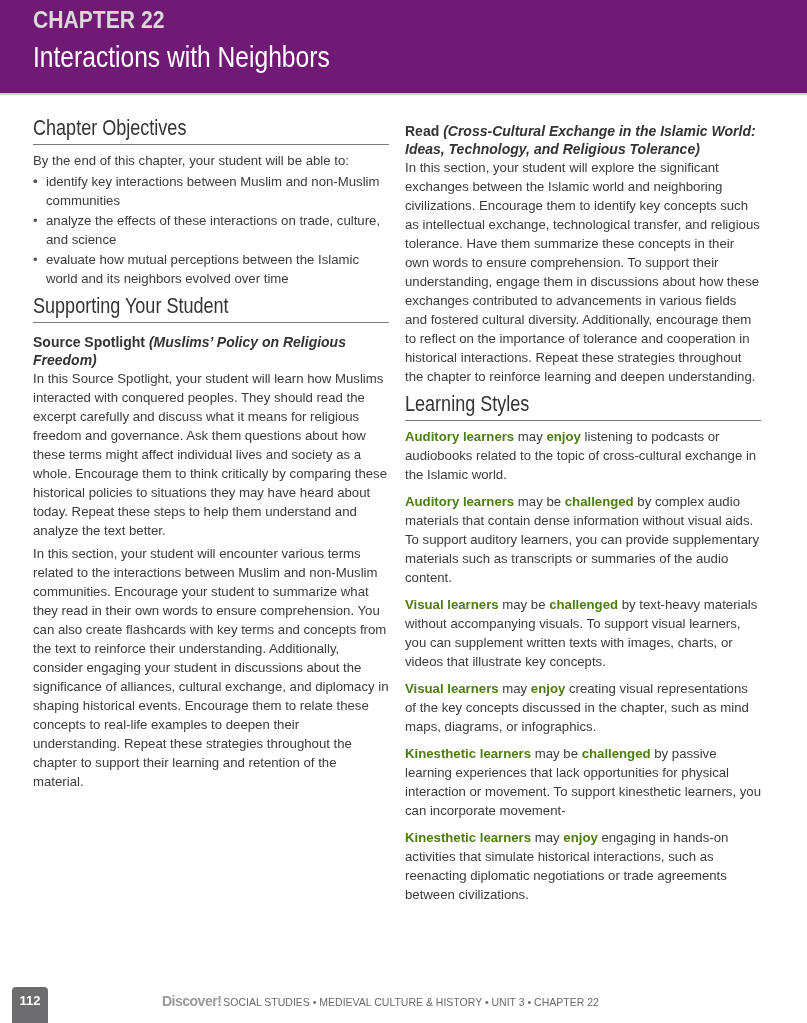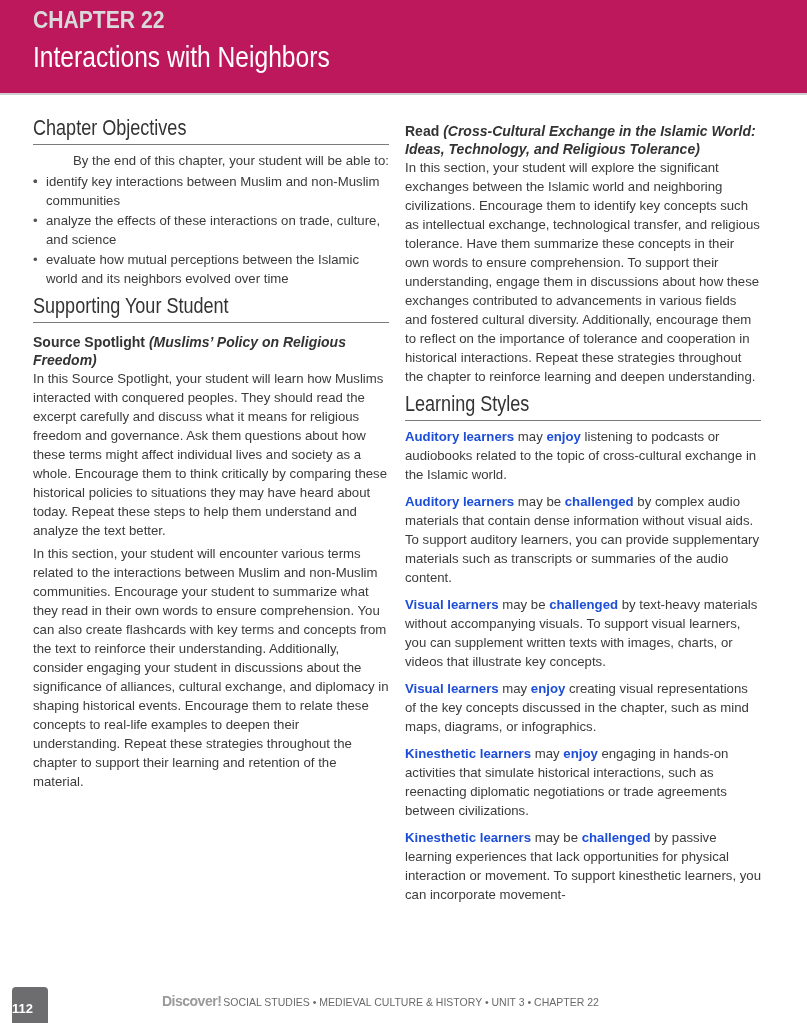--- a/index.html
+++ b/index.html
@@ -1,46 +1,46 @@
 <!DOCTYPE html>
 <html><head>
   <meta charset="utf-8">
   <style>
     html, body { margin: 0; padding: 0; }
     body { width: 807px; height: 1023px; background: #ffffff; position: relative; overflow: hidden;
            font-family: "Liberation Sans", sans-serif; color: #3a3a3a; }
-    .header { position: absolute; left: 0; top: 0; width: 807px; height: 93px; background: #be185d; }
+    .header { position: absolute; left: 0; top: 0; width: 807px; height: 93px; background: #701a75; }
     .chapter-num { position: absolute; left: 33px; top: 6px; font-family: "Liberation Sans", sans-serif;
                    font-weight: bold; font-size: 24px; color: #d9d9d9; letter-spacing: 0px; transform: scaleX(0.88); transform-origin: left top; }
     .chapter-title { position: absolute; left: 33px; top: 40px; font-family: "Liberation Sans", sans-serif;
                      font-size: 30px; color: #ffffff; transform: scaleX(0.82); transform-origin: left top; white-space: nowrap; }
     .header-bottom { position: absolute; left: 0; top: 93px; width: 807px; height: 2px; background: #cfcfcf; }
 
     .col { position: absolute; top: 110px; width: 356px; font-size: 13.2px; line-height: 19px; color: #3b3b3b; }
     .col-left { left: 33px; }
     .col-right { left: 405px; top: 112px; width: 356px; }
 
     .section-heading { font-family: "Liberation Sans", sans-serif; font-size: 22px; color: #333;
                        transform: scaleX(0.82); transform-origin: left top; white-space: nowrap; margin: 4px 0 0 0; height: 28px; line-height: 28px; }
     .heading-rule { height: 0; border-top: 1.5px solid #7b7b7b; margin: 2px 0 6px 0; }
 
-    .intro { margin: 0 0 2px 0; text-align: right; }
+    .intro { margin: 0 0 2px 0; }
     ul.objectives { list-style: none; padding: 0; margin: 0 0 4px 0; }
     ul.objectives li { position: relative; padding-left: 13px; margin: 1px 0; }
     ul.objectives li .bullet { position: absolute; left: 0; top: 0; color: #555; }
 
     .sub-heading { font-weight: bold; color: #333; font-size: 14px; line-height: 18px; margin-top: 10px; }
     .sub-heading .ital { font-style: italic; }
     .para { margin: 0 0 4px 0; }
     .ls-para { margin: 0 0 8px 0; }
-    .ls-para b { color: #1d4ed8; }
+    .ls-para b { color: #4d7c0f; }
 
     .footer-tab { position: absolute; left: 12px; top: 987px; width: 36px; height: 36px; background: #6d6d6f;
                   border-radius: 4px 4px 0 0; }
-    .footer-tab span { display: block; text-align: left; color: #fff; font-weight: bold; font-size: 13px; padding-top: 6px; margin-top: 8px; }
+    .footer-tab span { display: block; text-align: center; color: #fff; font-weight: bold; font-size: 13px; padding-top: 6px; }
     .footer-text { position: absolute; left: 162px; top: 993px; font-size: 10.5px; color: #6a6a6a; white-space: nowrap; text-align: right; }
     .footer-brand { font-weight: bold; font-size: 14px; color: #9a9a9a; letter-spacing: -0.5px; margin-right: 2px; }
   </style>
 </head>
 <body>
 
 <div class="header">
   <div class="chapter-num">CHAPTER 22</div>
   <div class="chapter-title">Interactions with Neighbors</div>
 </div>
@@ -76,22 +76,22 @@
   </div>
   <div class="para">In this section, your student will explore the significant exchanges between the Islamic world and neighboring civilizations. Encourage them to identify key concepts such as intellectual exchange, technological transfer, and religious tolerance. Have them summarize these concepts in their own words to ensure comprehension. To support their understanding, engage them in discussions about how these exchanges contributed to advancements in various fields and fostered cultural diversity. Additionally, encourage them to reflect on the importance of tolerance and cooperation in historical interactions. Repeat these strategies throughout the chapter to reinforce learning and deepen understanding.</div>
 
   <div class="section-heading">Learning Styles</div>
   <div class="heading-rule"></div>
 
   <div class="ls-para"><b>Auditory learners</b><span> may </span><b>enjoy</b><span> listening to podcasts or audiobooks related to the topic of cross-cultural exchange in the Islamic world.</span></div>
   <div class="ls-para"><b>Auditory learners</b><span> may be </span><b>challenged</b><span> by complex audio materials that contain dense information without visual aids. To support auditory learners, you can provide supplementary materials such as transcripts or summaries of the audio content.</span></div>
   <div class="ls-para"><b>Visual learners</b><span> may be </span><b>challenged</b><span> by text-heavy materials without accompanying visuals. To support visual learners, you can supplement written texts with images, charts, or videos that illustrate key concepts.</span></div>
   <div class="ls-para"><b>Visual learners</b><span> may </span><b>enjoy</b><span> creating visual representations of the key concepts discussed in the chapter, such as mind maps, diagrams, or infographics.</span></div>
+  <div class="ls-para"><b>Kinesthetic learners</b><span> may be </span><b>challenged</b><span> by passive learning experiences that lack opportunities for physical interaction or movement. To support kinesthetic learners, you can incorporate movement-</span></div>
   <div class="ls-para"><b>Kinesthetic learners</b><span> may </span><b>enjoy</b><span> engaging in hands-on activities that simulate historical interactions, such as reenacting diplomatic negotiations or trade agreements between civilizations.</span></div>
-  <div class="ls-para"><b>Kinesthetic learners</b><span> may be </span><b>challenged</b><span> by passive learning experiences that lack opportunities for physical interaction or movement. To support kinesthetic learners, you can incorporate movement-</span></div>
 </div>
 
 <div class="footer-tab">
   <span>112</span>
 </div>
 <div class="footer-text">
   <span class="footer-brand">Discover!</span><span>SOCIAL STUDIES • MEDIEVAL CULTURE &amp; HISTORY • UNIT 3 • CHAPTER 22</span>
 </div>
 
 </body></html>

